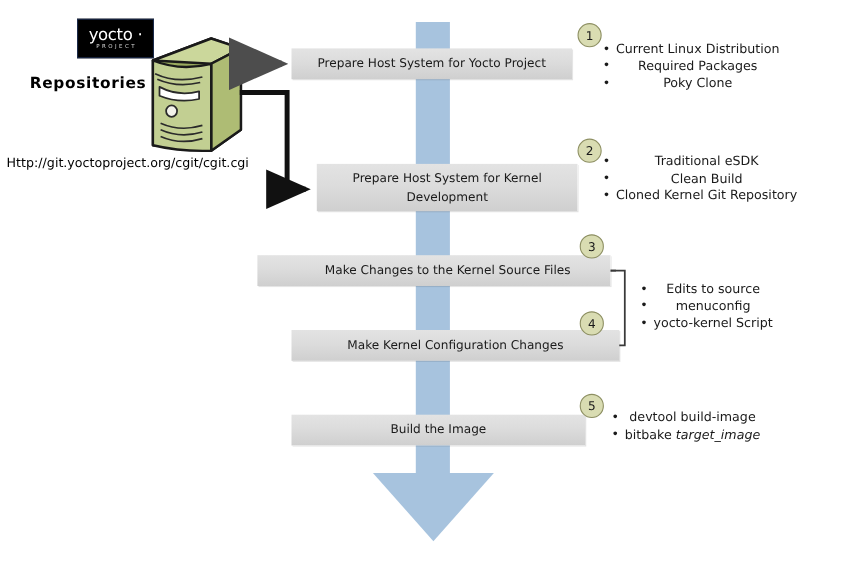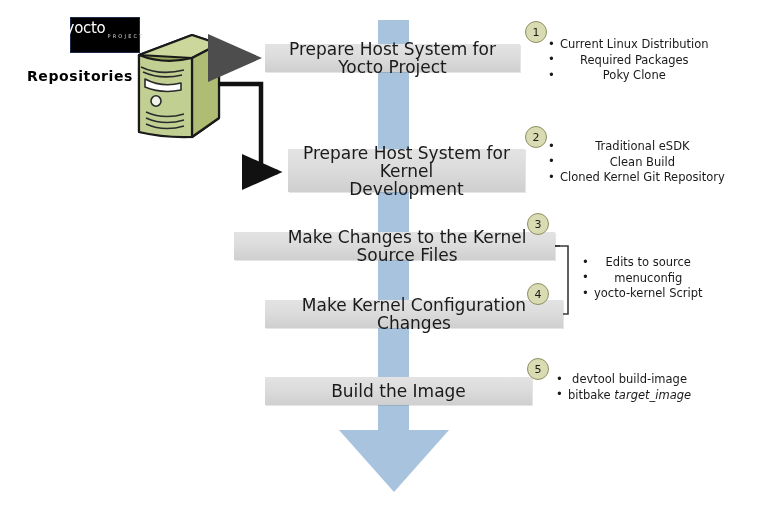--- a/index.html
+++ b/index.html
@@ -20,21 +20,21 @@
   .abs { position: absolute; }
 
   
   #yocto-logo {
     left: 70px; top: 17px;
     width: 70px; height: 36px;
     background: #000000;
     border: 1px solid #1b2a4a;
     box-sizing: border-box;
     display: flex;
-    flex-direction: row;
+    flex-direction: column;
     align-items: center;
     justify-content: center;
   }
   #yocto-logo .lg-main {
     color: #ffffff;
     font-size: 15px;
     letter-spacing: -0.3px;
     line-height: 14px;
     font-weight: 400;
   }
@@ -79,21 +79,21 @@
     width: 0; height: 0;
     border-left: 55px solid transparent;
     border-right: 55px solid transparent;
     border-top: 62px solid #a7c3de;
   }
 
   
   .pbox {
     background: linear-gradient(to bottom, #e3e3e3 0%, #dcdcdc 45%, #cfcfcf 100%);
     color: #1a1a1a;
-    font-size: 17px;
+    font-size: 11px;
     display: flex;
     align-items: center;
     justify-content: center;
     text-align: center;
     line-height: 18px;
     box-shadow: 1px 1px 0 rgba(0,0,0,0.10);
   }
   #box1 { left: 265px; top: 44px;  width: 255px; height: 28px; }
   #box2 { left: 288px; top: 149px; width: 237px; height: 43px; }
   #box3 { left: 234px; top: 232px; width: 296px; height: 28px; padding-left: 25px; }
@@ -162,20 +162,21 @@
   <div class="abs" id="blue-head"></div>
 
   <div class="abs" id="yocto-logo">
     <div class="lg-main">yocto ·</div>
     <div class="lg-sub">PROJECT</div>
   </div>
 
   <div class="abs" id="src-label">
     <div>Repositories</div>
   </div>
+  <div class="abs" id="src-url">Http://git.yoctoproject.org/cgit/cgit.cgi</div>
 
   <svg class="abs" id="server" viewBox="0 0 86 108">
     <polygon points="3,23 56,3 83,12 83,86 56,105 3,100" fill="#9aab5e" stroke="#1a1a1a" stroke-width="2.2" stroke-linejoin="round"></polygon>
     <polygon points="3,23 56,3 83,12 56,26" fill="#cbd79b" stroke="#1a1a1a" stroke-width="2.2" stroke-linejoin="round"></polygon>
     <polygon points="56,26 83,12 83,86 56,105" fill="#aebc74" stroke="#1a1a1a" stroke-width="2.2" stroke-linejoin="round"></polygon>
     <path d="M3,23 Q28,33 56,26 L56,105 Q28,106 3,100 Z" fill="#c2cf92" stroke="#1a1a1a" stroke-width="2.2" stroke-linejoin="round"></path>
     <path d="M5,35 Q24,44 48,38" fill="none" stroke="#2a2a2a" stroke-width="1.6"></path>
     <path d="M7,40 Q25,48 46,43" fill="none" stroke="#2a2a2a" stroke-width="1.6"></path>
     <path d="M9,47 Q26,56 45,51 L45,58 Q26,62 9,55 Z" fill="#ffffff" stroke="#2a2a2a" stroke-width="1.6" stroke-linejoin="round"></path>
     <ellipse cx="20" cy="69" rx="5" ry="5.2" fill="#f2f2ea" stroke="#2a2a2a" stroke-width="1.6"></ellipse>

